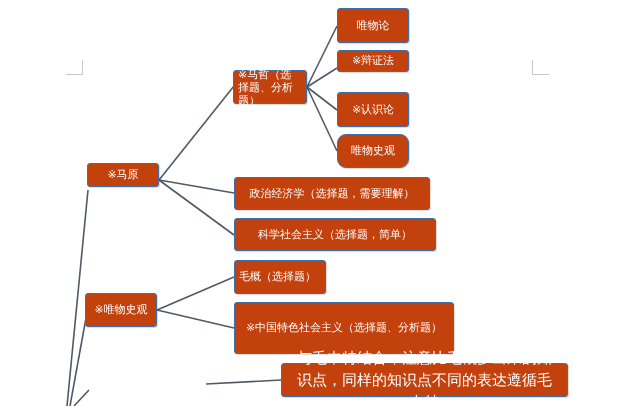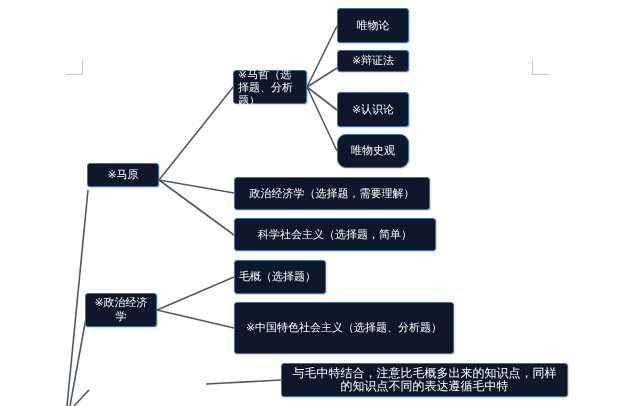--- a/index.html
+++ b/index.html
@@ -6,21 +6,21 @@
   body {
     width: 627px; height: 406px; overflow: hidden;
     background: #ffffff;
     position: relative;
     font-family: "DejaVu Sans", "Liberation Sans", sans-serif;
   }
   .canvas { position: absolute; left: 0; top: 0; width: 627px; height: 406px; }
   svg.lines { position: absolute; left: 0; top: 0; width: 627px; height: 406px; }
   .node {
     position: absolute;
-    background: #0f172a;
+    background: #c2410c;
     border: 1px solid #3f6fa8;
     border-radius: 3px;
     color: #ffffff;
     font-size: 11px;
     line-height: 14px;
     display: flex; align-items: center; justify-content: center;
     text-align: center;
     box-sizing: border-box;
     padding: 2px 4px;
     box-shadow: 1px 1px 1px rgba(0,0,0,0.15);
@@ -58,21 +58,21 @@
       <line x1="157" y1="310" x2="234" y2="328"></line>
 
       <line x1="206" y1="384" x2="281" y2="380"></line>
     </g>
   </svg>
 
   <div class="node" style="left:87px; top:163px; width:72px; height:24px;">
     <span>※马原</span>
   </div>
   <div class="node" style="left:85px; top:293px; width:72px; height:34px;">
-    <span>※政治经济学</span>
+    <span>※唯物史观</span>
   </div>
 
   <div class="node left" style="left:233px; top:70px; width:74px; height:34px; font-size:11px; line-height:13px;justify-content:center;">
     <span>※马哲（选择题、分析题）</span>
   </div>
   <div class="node" style="left:234px; top:177px; width:196px; height:33px;">
     <span>政治经济学（选择题，需要理解）</span>
   </div>
   <div class="node" style="left:234px; top:218px; width:202px; height:33px;">
     <span>科学社会主义（选择题，简单）</span>
@@ -91,17 +91,17 @@
     <span>唯物史观</span>
   </div>
 
   <div class="node" style="left:234px; top:302px; width:220px; height:52px;">
     <span>※中国特色社会主义（选择题、分析题）</span>
   </div>
   <div class="node left" style="left:234px; top:260px; width:92px; height:34px;">
     <span>毛概（选择题）</span>
   </div>
 
-  <div class="node" style="left:281px; top:363px; width:287px; height:34px; font-size:12px; line-height:13px; padding:2px 8px;">
+  <div class="node" style="left:281px; top:363px; width:287px; height:34px; font-size:15px; line-height:22px; padding:2px 8px;">
     <span>与毛中特结合，注意比毛概多出来的知识点，同样的知识点不同的表达遵循毛中特</span>
   </div>
 
 </div>
 
 </body></html>

